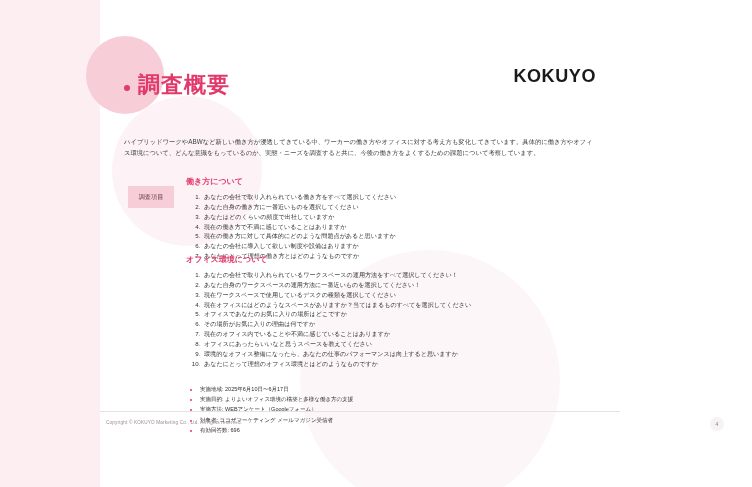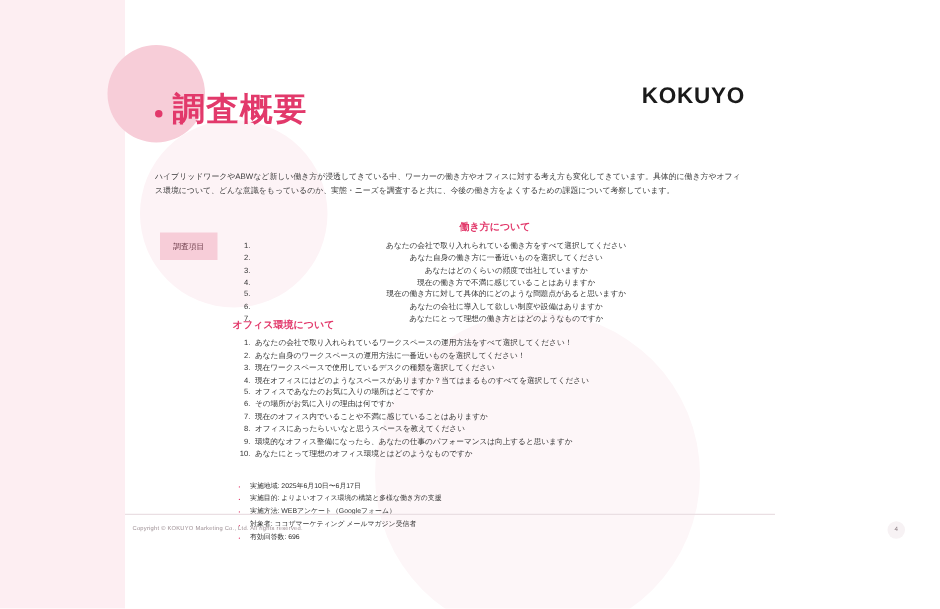--- a/index.html
+++ b/index.html
@@ -72,21 +72,21 @@
     align-items: center;
   }
   .title-dot {
     width: 6px; height: 6px;
     border-radius: 50%;
     background: #e2396b;
     margin-right: 8px;
     margin-top: 6px;
   }
   .title {
-    font-size: 26px;
+    font-size: 22px;
     font-weight: bold;
     color: #e2396b;
     letter-spacing: 1px;
   }
   .intro {
     position: absolute;
     left: 24px; top: 100px;
     width: 470px;
     font-size: 6.3px;
     line-height: 1.75;
@@ -101,21 +101,21 @@
     font-size: 6.2px;
     display: flex;
     align-items: center;
     justify-content: center;
   }
   .section {
     position: absolute;
     left: 86px;
     width: 420px;
   }
-  .section-1 { top: 140px; text-align: center; }
+  .section-1 { top: 140px; }
   .section-2 { top: 218px; }
   .section-head {
     font-size: 8px;
     font-weight: bold;
     color: #e2396b;
     margin-bottom: 5px;
   }
   ol.qlist {
     margin: 0;
     padding-left: 16px;

